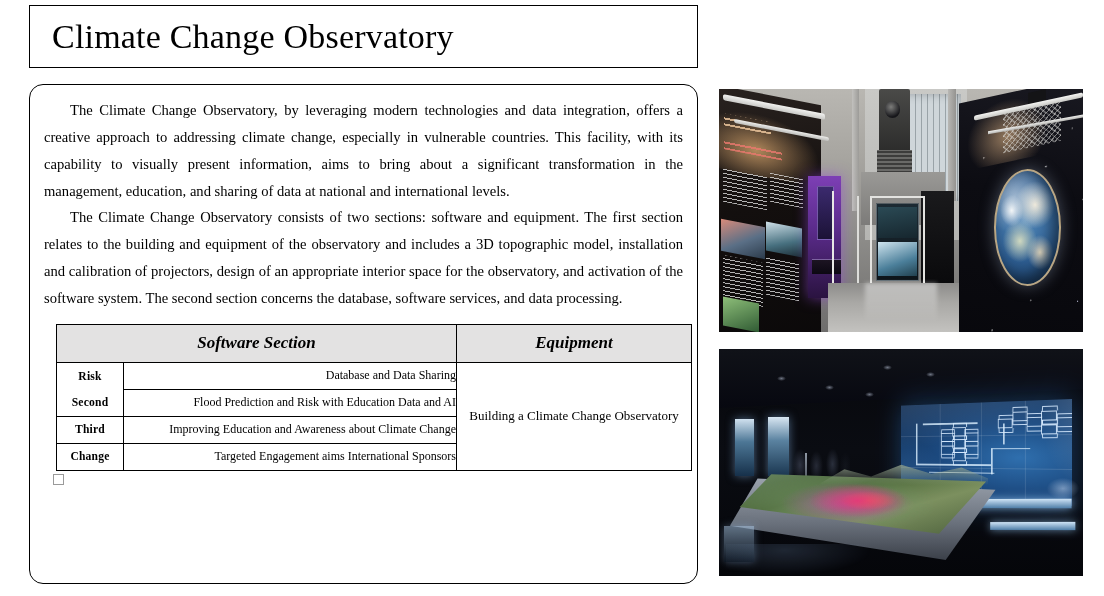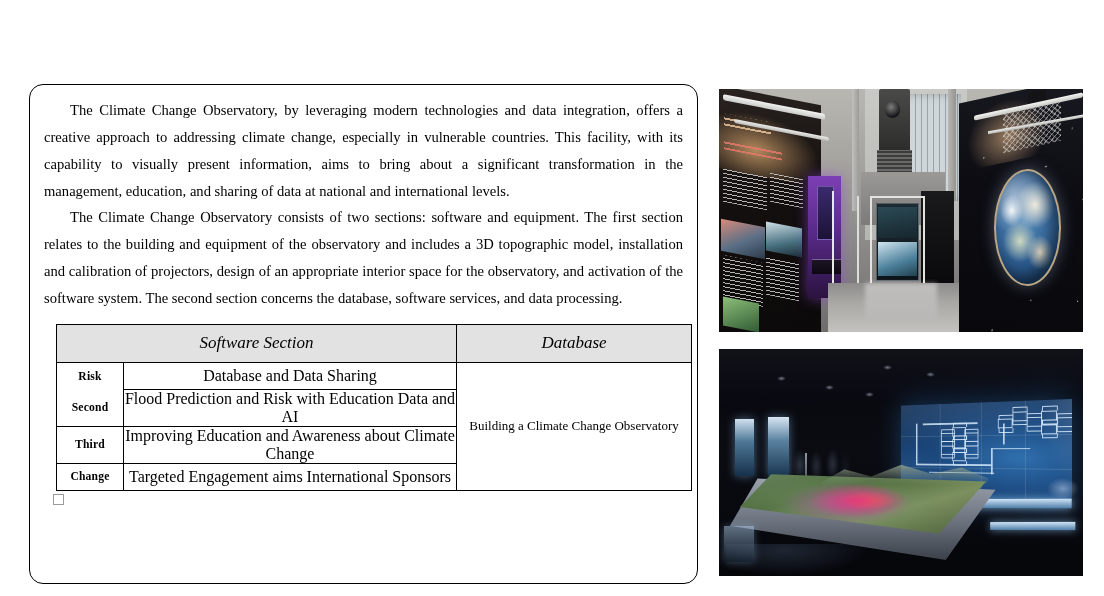--- a/index.html
+++ b/index.html
@@ -71,41 +71,41 @@
     border-collapse: collapse;
     table-layout: fixed;
   }
   table.sw-table td, table.sw-table th {
     border: 1.2px solid #000000;
     color: #000000;
     padding: 0;
   }
   th.hdr {
     background: #e3e2e2;
-    font-weight: normal;
+    font-weight: bold;
     font-style: italic;
     font-size: 17px;
     height: 38px;
     text-align: center;
     vertical-align: middle;
   }
   td.ord {
     width: 67px;
     font-weight: bold;
     font-size: 11.6px;
     text-align: center;
     vertical-align: middle;
     height: 27px;
     letter-spacing: 0.2px;
   }
   td.ord.no-bottom { border-bottom: none; }
   td.ord.no-top { border-top: none; }
   td.desc {
-    font-size: 16px;
-    text-align: center;
+    font-size: 12px;
+    text-align: right;
     vertical-align: middle;
     height: 27px;
   }
   td.equip {
     font-size: 13px;
     text-align: center;
     vertical-align: middle;
   }
   col.c-ord { width: 67px; }
   col.c-desc { width: 333px; }
@@ -476,37 +476,40 @@
   #b-rightdev {
     left: 90%; top: 57%; width: 9%; height: 9%;
     background: radial-gradient(ellipse, rgba(190,210,235,.55), rgba(190,210,235,0) 72%);
   }
 </style>
 </head>
 <body>
 
 <div id="page">
 
+  <div id="title-box">
+    <div id="title-text">Climate Change Observatory</div>
+  </div>
 
   <div id="content-box">
 
     <p class="para">The Climate Change Observatory, by leveraging modern technologies and data integration, offers a creative approach to addressing climate change, especially in vulnerable countries. This facility, with its capability to visually present information, aims to bring about a significant transformation in the management, education, and sharing of data at national and international levels.</p>
     <p class="para">The Climate Change Observatory consists of two sections: software and equipment. The first section relates to the building and equipment of the observatory and includes a 3D topographic model, installation and calibration of projectors, design of an appropriate interior space for the observatory, and activation of the software system. The second section concerns the database, software services, and data processing.</p>
 
     <div id="table-wrap">
       <table class="sw-table">
         <colgroup>
           <col class="c-ord">
             <col class="c-desc">
             <col class="c-equip">
         </colgroup>
         <thead>
           <tr>
             <th class="hdr" colspan="2">Software Section</th>
-            <th class="hdr">Database</th>
+            <th class="hdr">Equipment</th>
           </tr>
         </thead>
         <tbody>
           <tr>
             <td class="ord no-bottom">Risk</td>
             <td class="desc">Database and Data Sharing</td>
             <td class="equip" rowspan="4">Building a Climate Change Observatory</td>
           </tr>
           <tr>
             <td class="ord no-top">Second</td>

